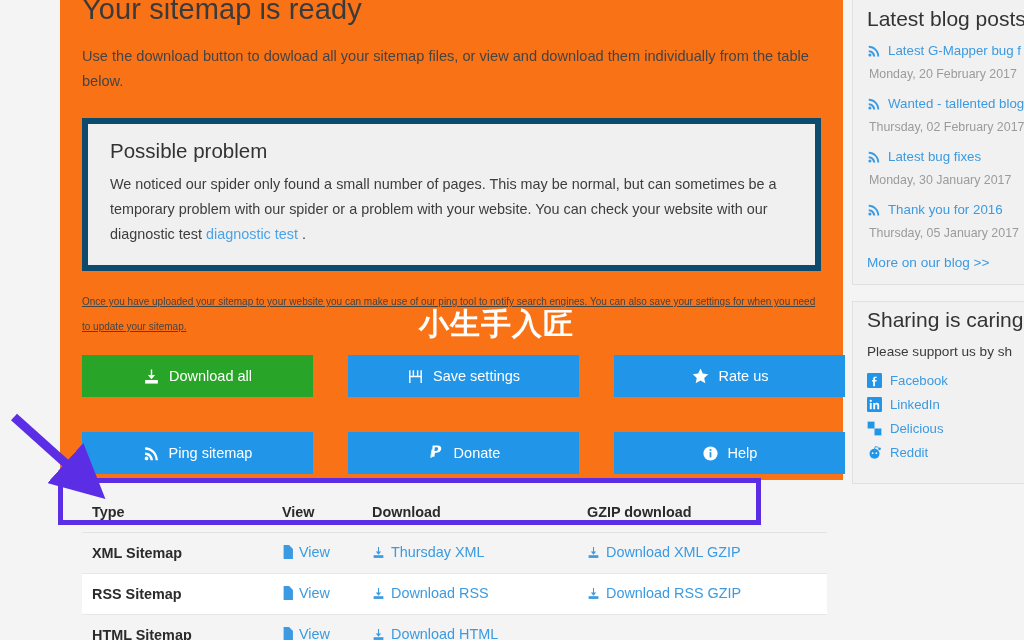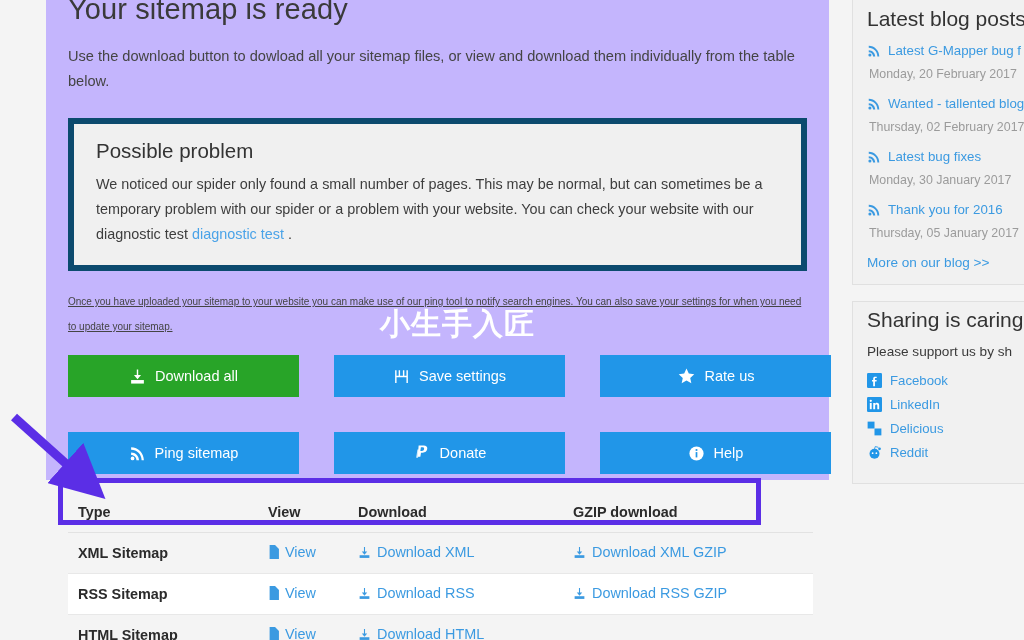--- a/index.html
+++ b/index.html
@@ -12,23 +12,23 @@
     -webkit-font-smoothing: antialiased;
   }
   #page {
     position: relative;
     width: 1024px; height: 640px;
     background: #f4f4f4;
   }
   
   .content {
     position: absolute;
-    left: 46px; top: 0;
+    left: 60px; top: 0;
     width: 783px; height: 480px;
-    background: #c4b5fd;
+    background: #f97316;
     padding: 0 22px;
   }
   h1.page-title {
     margin: 0;
     padding-top: 0;
     font-size: 29px;
     font-weight: 400;
     color: #3a3a3a;
     line-height: 34px;
     letter-spacing: .1px;
@@ -192,21 +192,21 @@
   .anno-box {
     position: absolute;
     left: 58px; top: 478px;
     width: 703px; height: 47px;
     border: 5px solid #5b2ee6;
     pointer-events: none;
   }
   
   .watermark {
     position: absolute;
-    left: 380px; top: 304px;
+    left: 419px; top: 304px;
     font-size: 30px;
     font-weight: bold;
     color: #ffffff;
     letter-spacing: 1px;
     white-space: nowrap;
     pointer-events: none;
     font-family: Liberation Serif, serif;
   }
 </style>
 </head>
@@ -315,21 +315,21 @@
             </span>
           </td>
           <td>
             <span class="lnk">
               <span class="licon">
                   <svg width="13" height="13" viewBox="0 0 24 24" fill="#3b9ae1">
                     <path d="M11 2h2v8h4l-5 6-5-6h4V2z"></path>
                     <path d="M3 17h18v5H3z"></path>
                   </svg>
                 </span>
-              <span>Download XML</span>
+              <span>Thursday XML</span>
             </span>
           </td>
           <td>
             <span class="lnk">
               <span class="licon">
                   <svg width="13" height="13" viewBox="0 0 24 24" fill="#3b9ae1">
                     <path d="M11 2h2v8h4l-5 6-5-6h4V2z"></path>
                     <path d="M3 17h18v5H3z"></path>
                   </svg>
                 </span>

